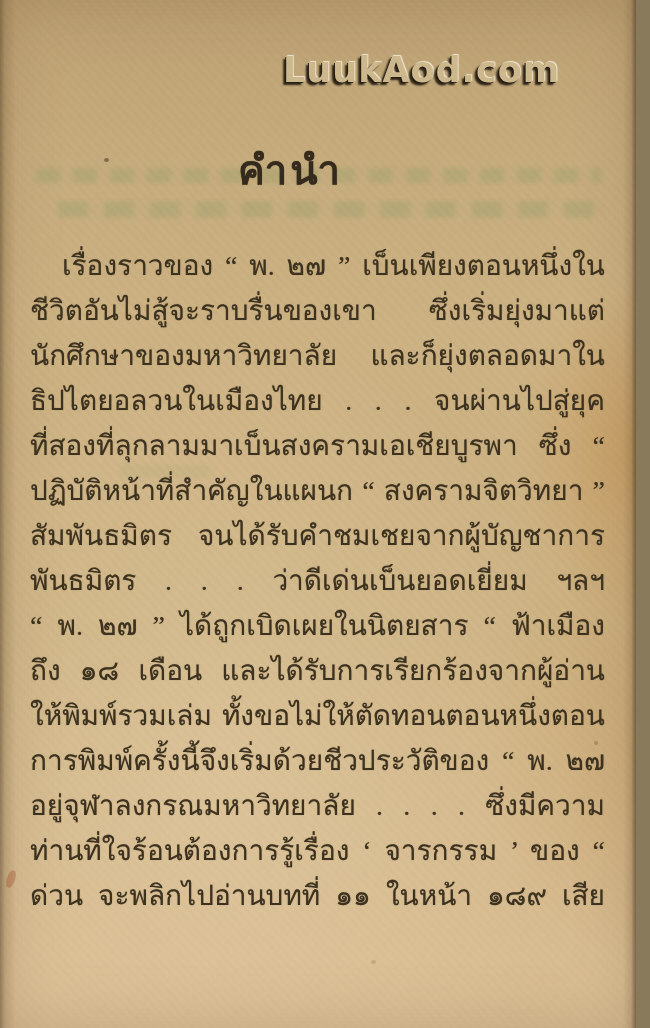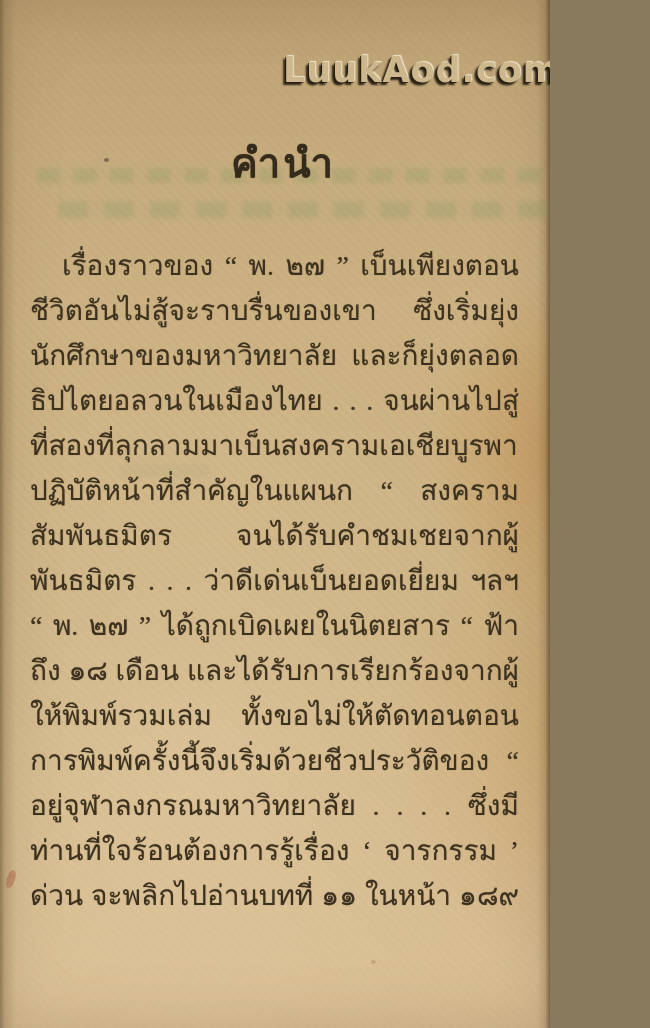--- a/index.html
+++ b/index.html
@@ -1,18 +1,18 @@
 <!DOCTYPE html>
 <html><head>
 <meta charset="utf-8">
 <style>
   html, body { margin: 0; padding: 0; background: #8a7a5c; }
   .page {
     position: relative;
-    width: 550px;
+    width: 636px;
     height: 1028px;
     overflow: hidden;
     font-family: "Liberation Serif", "DejaVu Serif", serif;
     background-color: #cdb384;
     background-image:
       
       linear-gradient(90deg, rgba(85,66,42,0.50) 0px, rgba(120,95,60,0.22) 5px, rgba(120,95,60,0.0) 16px),
       
       linear-gradient(270deg, rgba(62,48,30,0.60) 0px, rgba(110,85,55,0.20) 5px, rgba(110,85,55,0.0) 13px),
       
@@ -43,21 +43,21 @@
       -3px 3px 2px rgba(38,30,18,0.95),
       -1px 1px 0 rgba(38,30,18,0.85),
       1px -1px 1px rgba(255,250,232,0.75);
     user-select: none;
   }
 
   .page-title {
     position: absolute;
     left: 231px;
     top: 131px;
-    margin: 0;
+    margin: 7px;
     font-size: 40px;
     font-weight: bold;
     letter-spacing: 3px;
     color: #342b1d;
     text-shadow: 0 0 1px rgba(52,43,29,0.55);
   }
 
   
   .ghost {
     position: absolute;

